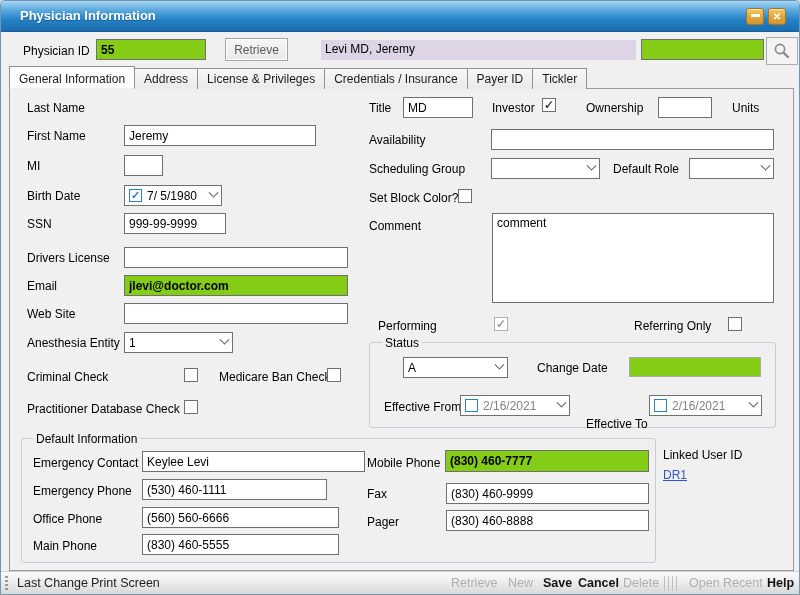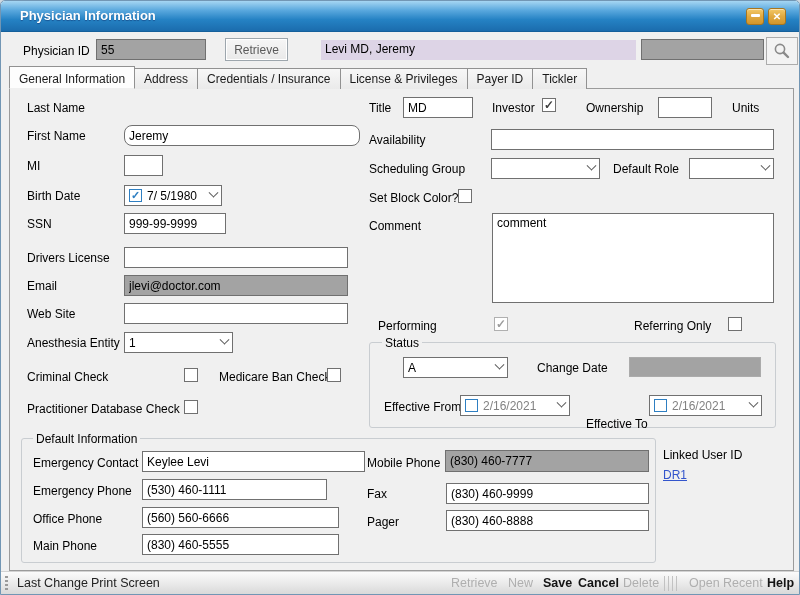--- a/index.html
+++ b/index.html
@@ -22,21 +22,21 @@
     color:#FFF; font-size:10px; font-weight:bold; text-align:center; line-height:15px;
     box-shadow:inset 0 1px 0 rgba(255,255,255,.5); cursor:default;
   }
   .capbtn .bar { display:inline-block; width:9px; height:3px; background:#FFF; border-radius:1px; vertical-align:middle; margin-top:-3px; }
   
   .lbl { position:absolute; font-size:12px; color:#000; white-space:nowrap; line-height:14px; }
   .inp {
     position:absolute; height:21px; border:1px solid #707070; background:#FFF;
     font-size:12px; color:#000; padding:1px 4px; outline:none;
   }
-  .lav { background:#a3a3a3; }
+  .lav { background:#84cc16;font-weight:bold; }
   .flat { border:none; background:#DDD4E6; }
   .btn {
     position:absolute; border:1px solid #9DA6AD; background:linear-gradient(180deg,#F6F6F6,#E9E9E9);
     font-size:12px; color:#5A5A5A; text-align:center; box-shadow:inset 0 0 0 1px #FFF;
   }
   .iconbtn {
     position:absolute; border:1px solid #ACACAC; background:#F3F3F3;
     display:flex; align-items:center; justify-content:center;
   }
   
@@ -113,31 +113,31 @@
   <button class="iconbtn" style="left:765px; top:36px; width:32px; height:28px;">
     <svg width="18" height="18" viewBox="0 0 18 18">
       <circle cx="7" cy="7" r="4.6" fill="none" stroke="#8A8A8A" stroke-width="1.6"></circle>
       <line x1="10.6" y1="10.6" x2="15" y2="15" stroke="#8A8A8A" stroke-width="2.4" stroke-linecap="round"></line>
     </svg>
   </button>
 
   <div class="tabs">
     <span class="tab active">General Information</span>
     <span class="tab">Address</span>
+    <span class="tab">License &amp; Privileges</span>
     <span class="tab">Credentials / Insurance</span>
-    <span class="tab">License &amp; Privileges</span>
     <span class="tab">Payer ID</span>
     <span class="tab">Tickler</span>
   </div>
   <div class="panel"></div>
 
   <span class="lbl" style="left:26px; top:100px;">Last Name</span>
 
   <span class="lbl" style="left:26px; top:128px;">First Name</span>
-  <input class="inp" style="left: 123px; top: 124px; width: 236px; border-radius: 8px;" value="Jeremy">
+  <input class="inp" style="left: 123px; top: 124px; width: 192px;" value="Jeremy">
 
   <span class="lbl" style="left:26px; top:158px;">MI</span>
   <input class="inp" style="left: 123px; top: 154px; width: 39px;" value="">
 
   <span class="lbl" style="left:26px; top:188px;">Birth Date</span>
   <div class="combo datecombo" style="left:123px; top:184px; width:98px;">
     <span class="cbi">✓</span>
     <span class="datetext">7/ 5/1980</span>
     <span class="chev"></span>
   </div>

